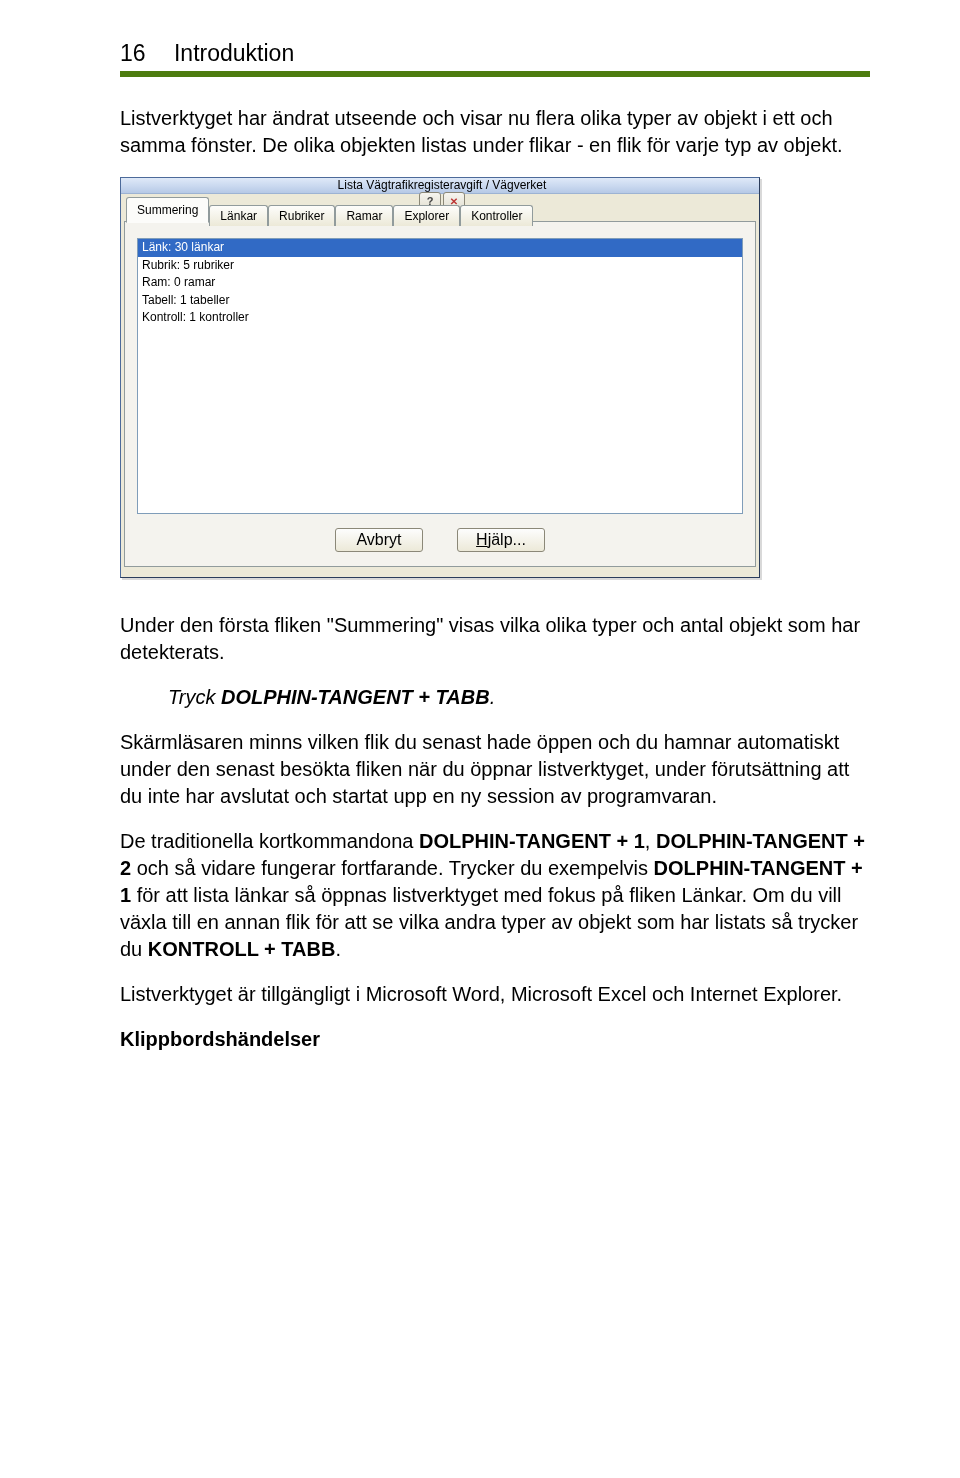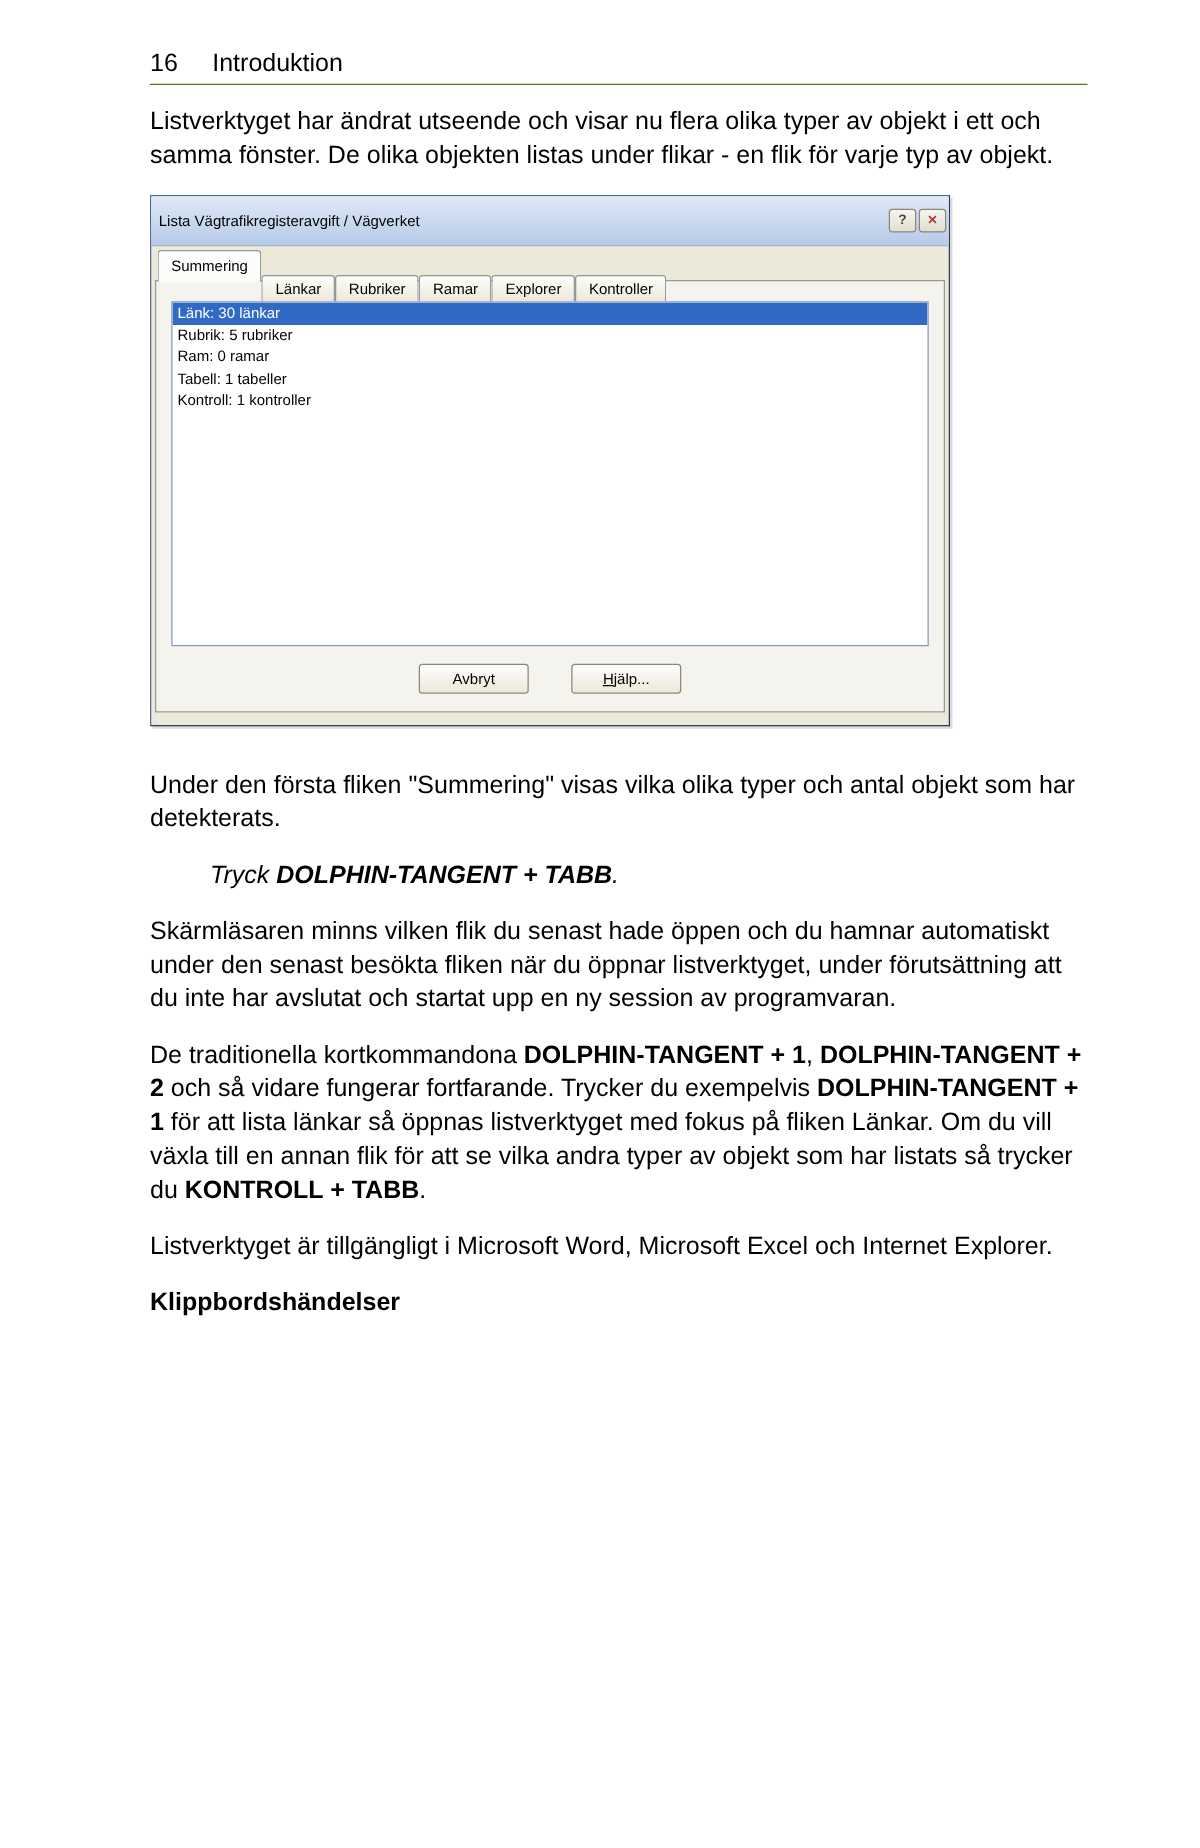--- a/index.html
+++ b/index.html
@@ -8,24 +8,24 @@
     padding: 0;
     background: #fff;
     font-family: Arial, Helvetica, sans-serif;
     color: #000;
     width: 960px;
   }
   .page {
     padding: 40px 90px 40px 120px;
   }
   .header-line {
-    border-bottom: 1px solid #4d7c0f;
+    border-bottom: 6px solid #4d7c0f;
     padding-bottom: 4px;
-    margin-bottom: 16px;
-    font-size: 20px;
+    margin-bottom: 28px;
+    font-size: 23px;
   }
   .header-line .pagenum {
     margin-right: 22px;
   }
   p.body {
     font-size: 20px;
     line-height: 1.35;
     margin: 0 0 18px 0;
   }
   p.bold {
@@ -47,25 +47,26 @@
     border-bottom: 1px solid #2a3c5b;
     font-family: Tahoma, Arial, sans-serif;
     font-size: 12px;
     background: #ece9d8;
     box-shadow: 2px 2px 0 rgba(0,0,0,.15);
   }
   .titlebar {
     display: flex;
     align-items: center;
     justify-content: space-between;
-    height: 40px;
+    height: 16px;
     padding: 0 2px 0 6px;
     background: linear-gradient(180deg, #dfe9f8 0%, #c9d8ef 55%, #b6c9e6 100%);
     color: #000;
     border-bottom: 1px solid #9db3d3;
+    flex-direction: column;
   }
   .titlebar .title { font-size: 12px; }
   .titlebar .controls { display: flex; gap: 2px; }
   .titlebar button.winbtn {
     width: 22px; height: 19px;
     background: linear-gradient(180deg,#f6f5ef 0%, #e1ded0 100%);
     border: 1px solid #8b8878;
     border-radius: 3px;
     font-size: 11px; font-weight: bold;
     line-height: 1;
@@ -91,21 +92,21 @@
   .tab {
     border: 1px solid #919b9c;
     border-bottom: none;
     background: linear-gradient(180deg,#fdfdfb,#ece9d8);
     padding: 3px 10px 3px 10px;
     font-size: 12px;
     margin-right: 0;
     border-top-left-radius: 3px;
     border-top-right-radius: 3px;
     position: relative;
-    top: 16px;
+    top: 4px;
     cursor: default;
   }
   .tab.active {
     background: #fcfcfa;
     padding-top: 5px;
     padding-bottom: 5px;
     top: 0;
     z-index: 3;
     border-bottom: 1px solid #fcfcfa;
     margin-bottom: -1px;
@@ -137,21 +138,21 @@
     color: #fff;
   }
   .dlg-buttons {
     display: flex;
     justify-content: center;
     gap: 34px;
   }
   .dlg-buttons button {
     min-width: 88px;
     height: 24px;
-    font-size: 12px;
+    font-size: 16px;
     font-family: Tahoma, Arial, sans-serif;
     background: linear-gradient(180deg,#fdfdfd 0%, #ece9d8 100%);
     border: 1px solid #8b8878;
     border-radius: 3px;
     cursor: default;
   }
   .dlg-buttons button .ul { text-decoration: underline; }
 
   h3.section {
     font-size: 20px;

